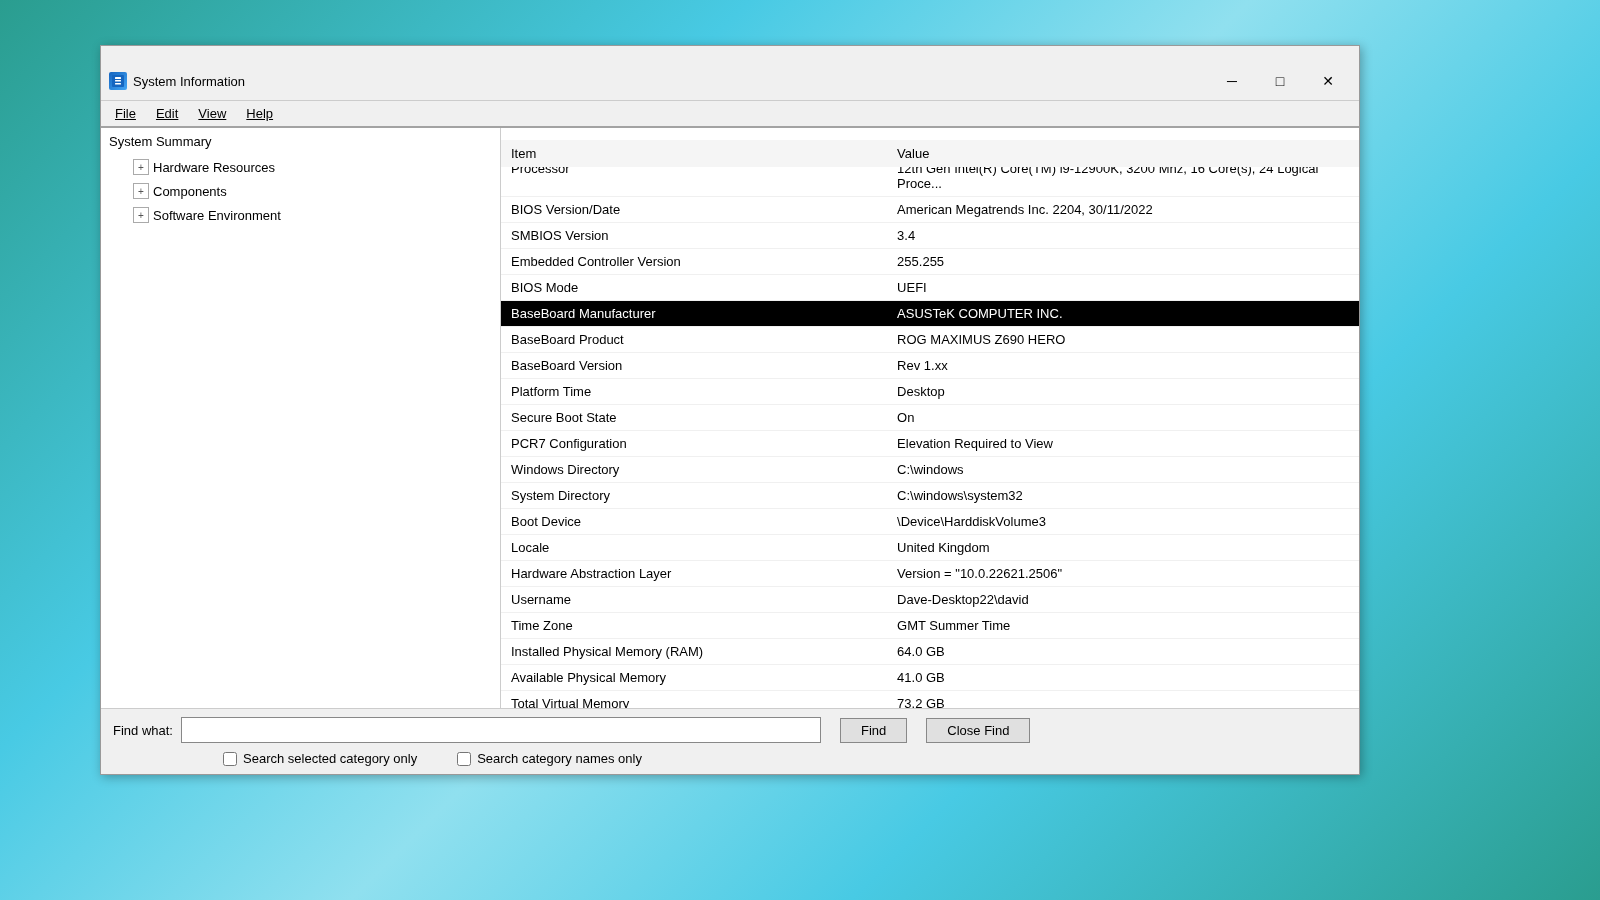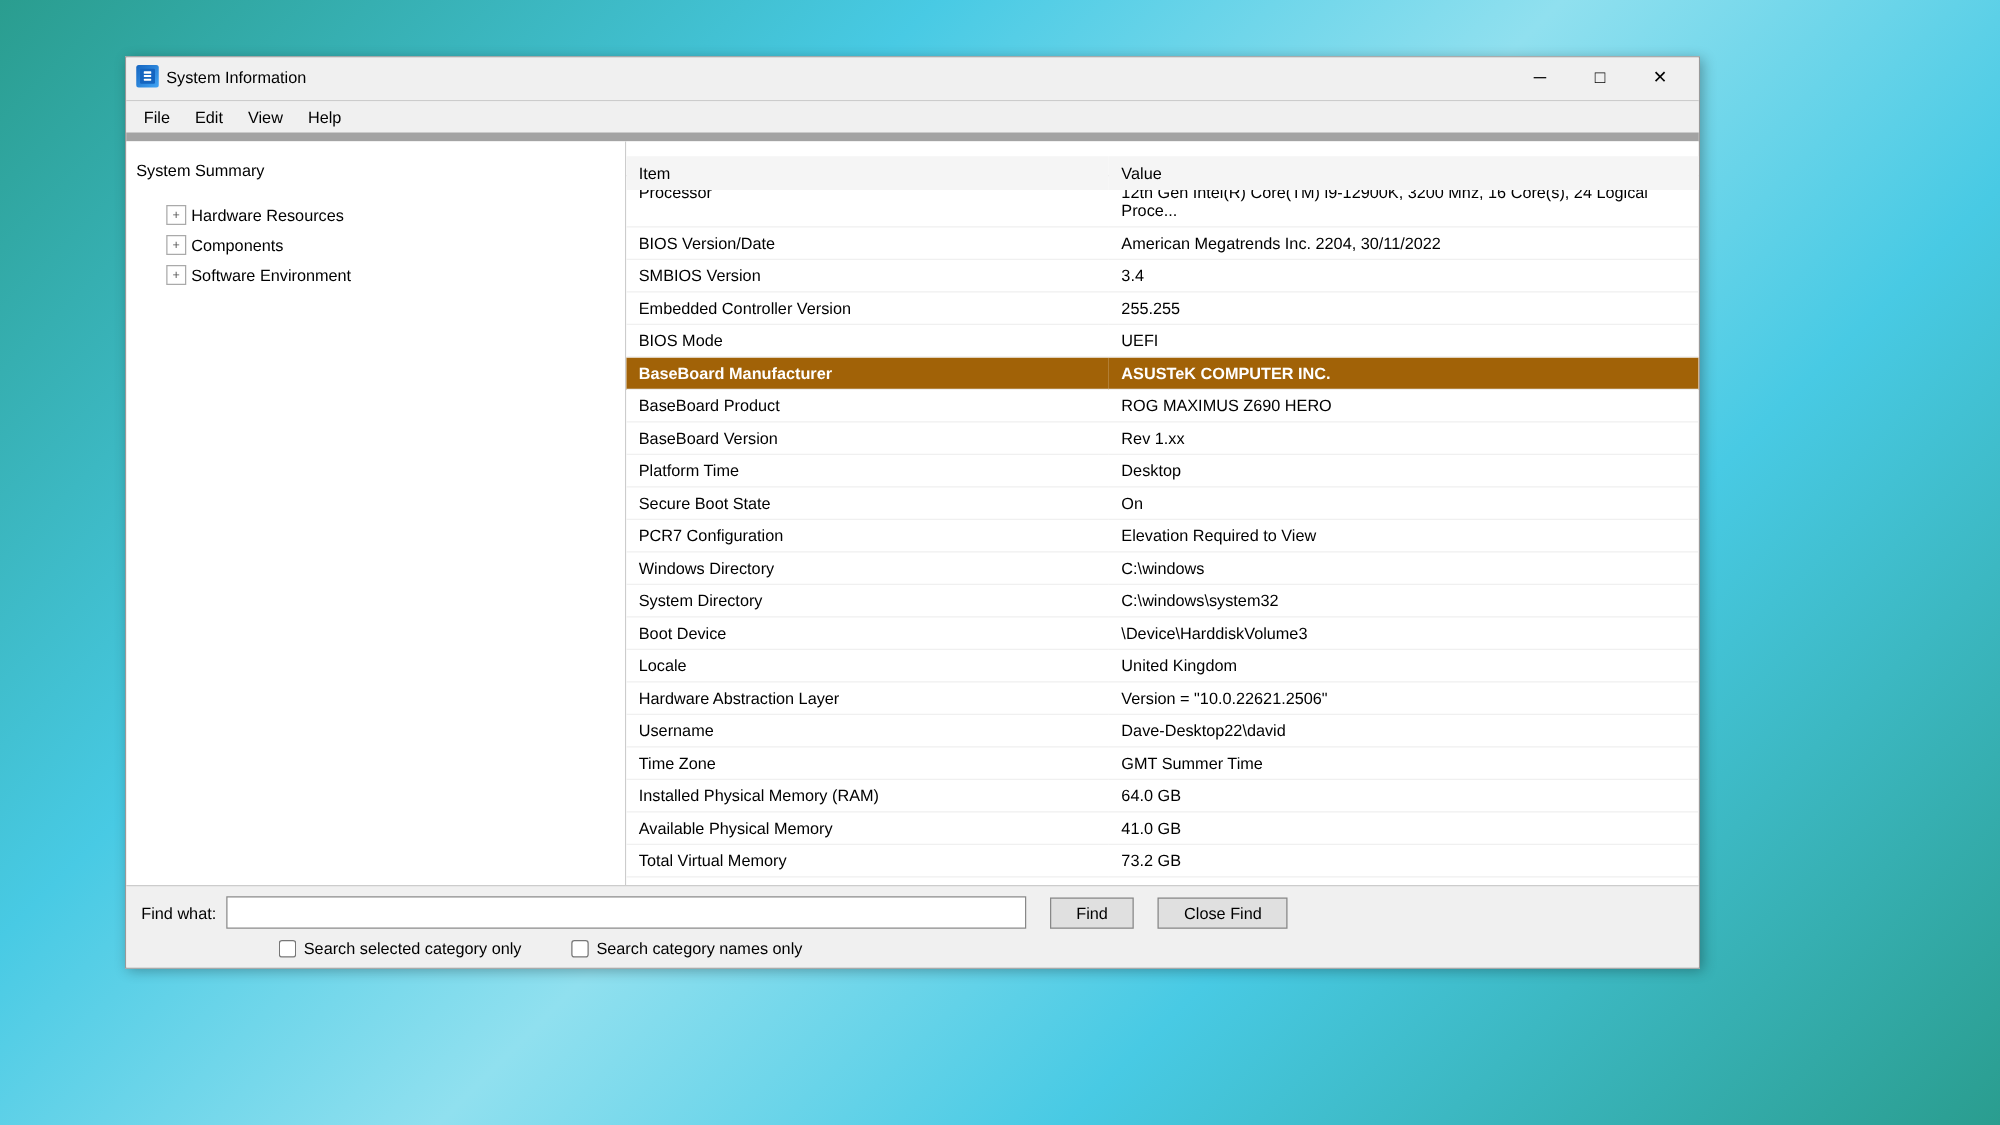--- a/index.html
+++ b/index.html
@@ -24,21 +24,21 @@
       box-shadow: 2px 2px 10px rgba(0,0,0,0.3);
       display: flex;
       flex-direction: column;
     }
 
     .title-bar {
       display: flex;
       align-items: center;
       justify-content: space-between;
       background: #f0f0f0;
-      padding: 0 8px 4px 8px;
+      padding: 20px 8px 4px 8px;
       border-bottom: 1px solid #ccc;
       flex-shrink: 0;
     }
 
     .title-bar-left {
       display: flex;
       align-items: center;
       gap: 6px;
     }
 
@@ -76,22 +76,23 @@
       border: none;
       background: transparent;
       color: #000;
     }
 
     .menu-bar {
       display: flex;
       gap: 0;
       padding: 2px 4px;
       background: #f0f0f0;
-      border-bottom: 7px solid #a3a3a3;
+      border-bottom: 2px solid #a3a3a3;
       flex-shrink: 0;
+      text-decoration: underline;
     }
 
     .menu-item {
       padding: 3px 10px;
       cursor: pointer;
       font-size: 13px;
     }
 
     .content-area {
       display: flex;
@@ -110,21 +111,21 @@
     .tree-item {
       padding: 4px 8px;
       cursor: pointer;
       display: flex;
       align-items: center;
       gap: 4px;
       font-size: 13px;
     }
 
     .tree-root {
-      padding: 16px 8px;
+      padding: 6px 8px;
       font-size: 13px;
       font-weight: normal;
       cursor: pointer;
     }
 
     .expand-icon {
       width: 16px;
       height: 16px;
       display: inline-flex;
       align-items: center;
@@ -160,23 +161,22 @@
       top: 12px;
     }
 
     .data-table td {
       padding: 5px 10px;
       border-bottom: 1px solid #f0f0f0;
       vertical-align: top;
     }
 
     .data-table tr.highlighted td {
-      background: #a16207;
+      background: #000000;
       color: white;
-      font-weight: bold;
     }
 
     .col-item { width: 45%; }
     .col-value { width: 55%; }
 
     .bottom-bar {
       border-top: 1px solid #ccc;
       background: #f0f0f0;
       padding: 8px 12px;
       flex-shrink: 0;

